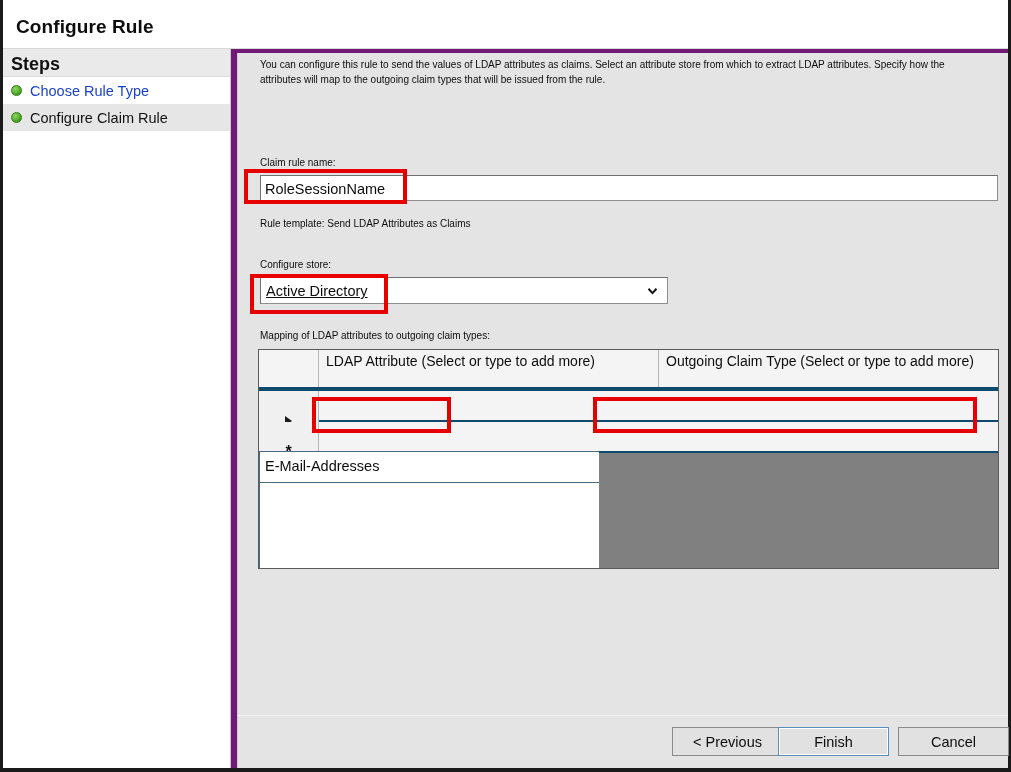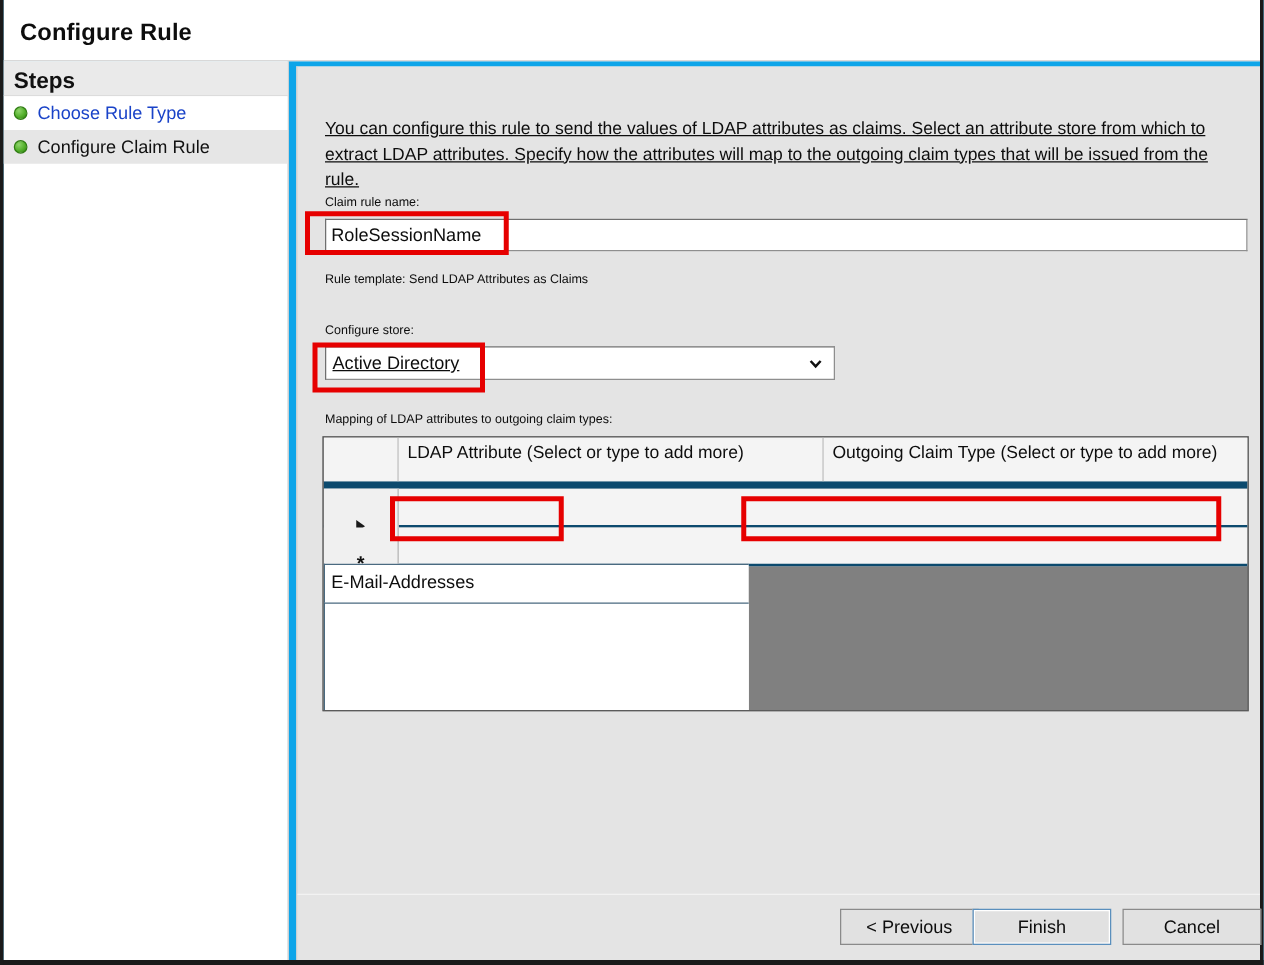--- a/index.html
+++ b/index.html
@@ -6,21 +6,21 @@
   html, body {
     margin: 0; padding: 0;
     width: 1011px; height: 772px;
     background: #ffffff;
     font-family: "Liberation Sans", sans-serif;
     overflow: hidden;
   }
   #window {
     position: relative;
     width: 1011px; height: 772px;
-    background: #0ea5e9;
+    background: #701a75;
     border-left: 3px solid #1a1a1a;
     border-right: 3px solid #1a1a1a;
     border-bottom: 4px solid #1a1a1a;
     border-top: 0;
   }
   
   #titlebar {
     position: absolute; left: 0; top: 0;
     width: 1005px; height: 49px;
     background: #ffffff;
@@ -66,23 +66,23 @@
   .step-label.link { color: #1a43c8; }
   
   #main {
     position: absolute; left: 234px; top: 53px;
     width: 771px; height: 715px;
     background: #e4e4e4;
     border-left: 1px solid #cfcfcf;
   }
   #content { position: absolute; left: 0; top: 0; right: 0; bottom: 53px; }
   .intro {
-    position: absolute; left: 22px; top: 39px;
+    position: absolute; left: 22px; top: 5px;
     width: 720px;
-    font-size: 14px; color: #0d0d0d; line-height: 1.47; text-decoration: underline;
+    font-size: 10px; color: #0d0d0d; line-height: 1.47;
   }
   .fieldlabel {
     position: absolute; left: 22px;
     font-size: 10px; color: #0d0d0d;
   }
   #lbl-claim-rule-name { top: 104px; }
   #lbl-rule-template  { top: 165px; }
   #lbl-attribute-store { top: 206px; }
   #lbl-mapping        { top: 277px; }
   
@@ -120,21 +120,21 @@
   #mapping-grid {
     position: absolute; left: 20px; top: 296px;
     width: 741px; height: 220px;
     background: #808080;
     border: 1px solid #5b5b5b;
     overflow: hidden;
   }
   .grid-head {
     display: flex; height: 41px;
     background: #f4f4f4;
-    border-bottom: 6px solid #0c4a6e;
+    border-bottom: 4px solid #0c4a6e;
   }
   .gh-cell {
     font-size: 14px; color: #0d0d0d;
     padding: 3px 6px 0 7px;
     line-height: 1.2;
     background: #f4f4f4;
     border-right: 1px solid #b6b6b6;
     overflow: hidden;
   }
   .gh-rowmark { width: 60px; flex: 0 0 60px; }

